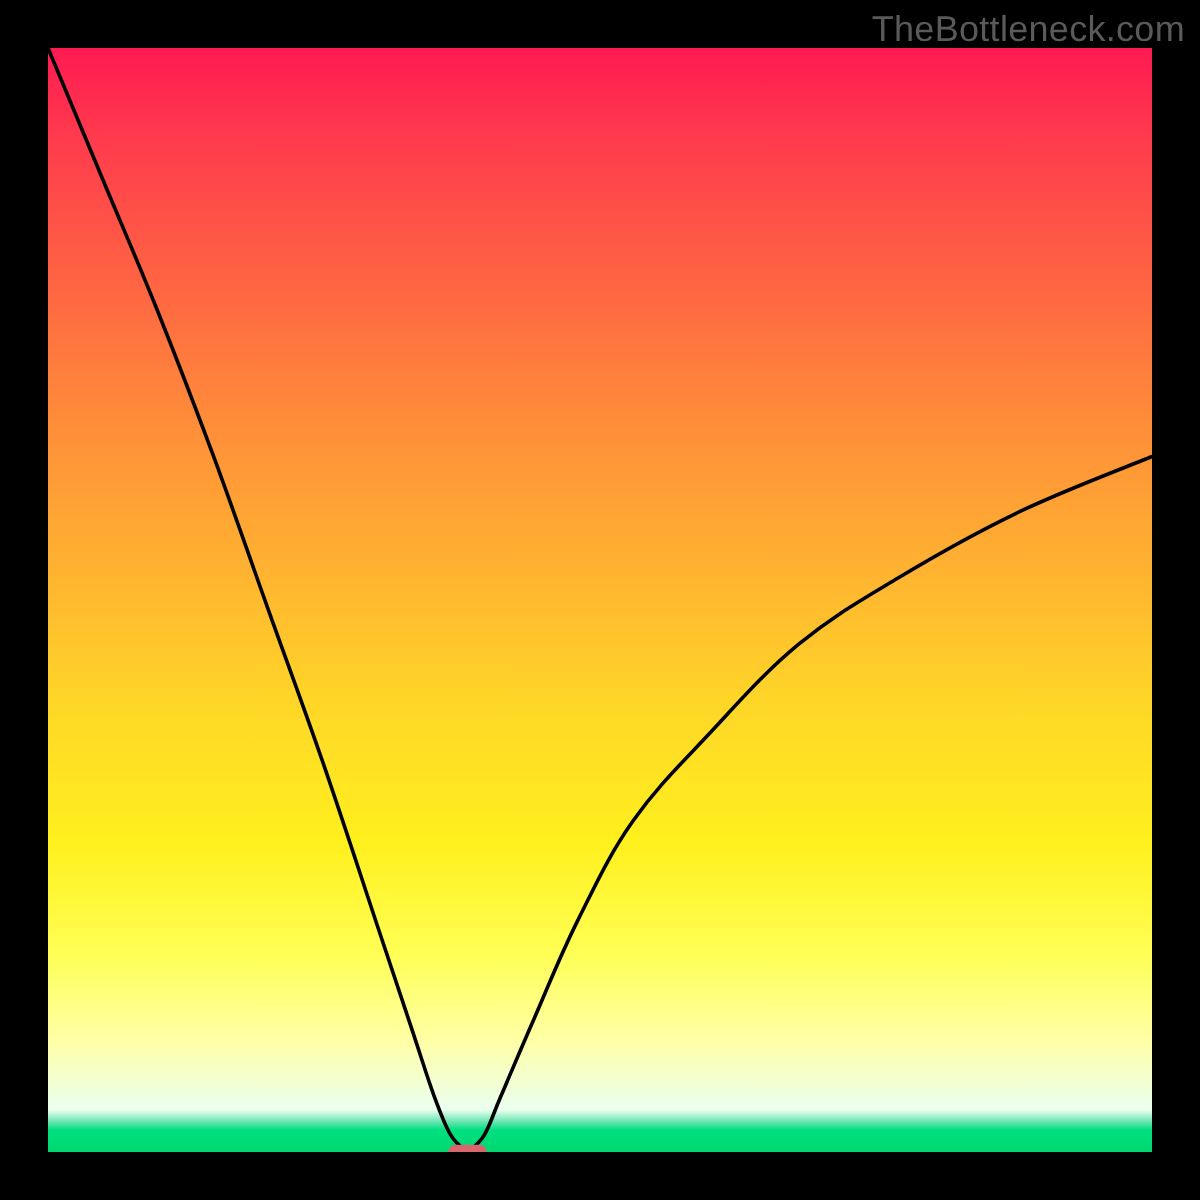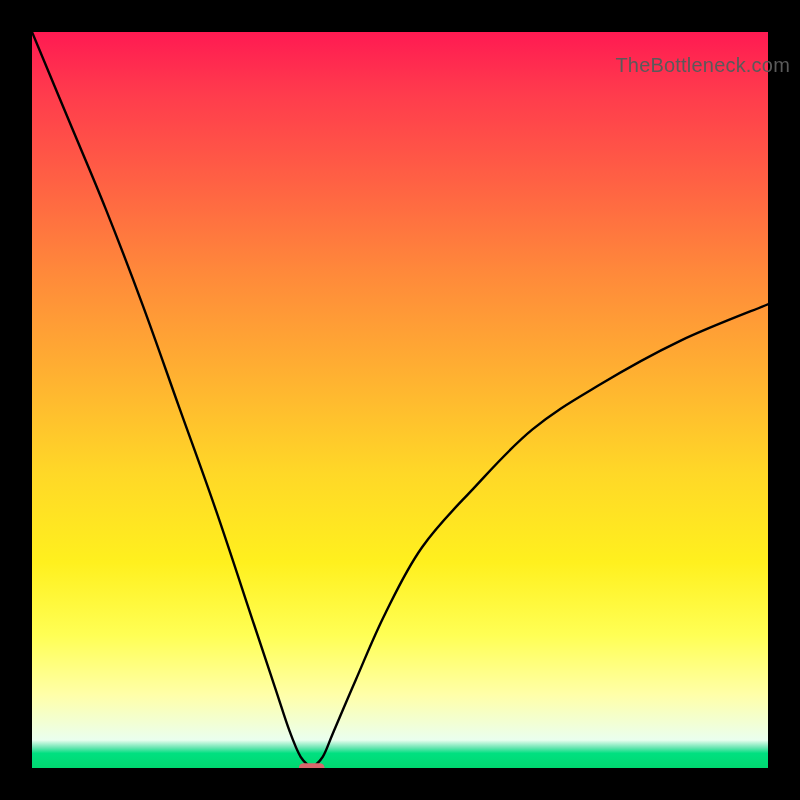--- a/index.html
+++ b/index.html
@@ -47,23 +47,22 @@
     left: 0;
     top: 0;
     width: 736px;
     height: 736px;
   }
   .attribution {
     position: absolute;
     top: 6px;
     right: 10px;
     color: #5a5a5a;
-    font-size: 20px;
+    font-size: 24px;
     letter-spacing: 0.2px;
-    margin-top: 48px;
   }
 </style>
 </head>
 <body>
 
 <div class="frame">
   <div class="plot-area">
     <svg class="curve" viewBox="0 0 736 736" preserveAspectRatio="none">
       <path fill="none" stroke="#000" stroke-width="2.4" stroke-linecap="round" d="M 0,0 C 6.6240000000000006,15.897600000000008 23.552000000000003,56.524800000000056 36.800000000000004,88.32000000000005 C 50.048,120.11520000000004 60.35200000000001,143.51999999999998 73.60000000000001,176.64 C 86.84800000000001,209.76 97.15199999999999,236.5504 110.39999999999999,272.32 C 123.648,308.0896 133.95200000000003,338.2656 147.20000000000002,375.36 C 160.448,412.4544 170.752,439.98080000000004 184,478.40000000000003 C 197.248,516.8192 210.20159999999998,557.0047999999999 220.79999999999998,588.8 C 231.39839999999998,620.5952 236.25600000000003,635.1679999999999 242.88000000000002,655.04 C 249.50400000000002,674.912 252.96319999999997,686.6144 257.59999999999997,699.2 C 262.23679999999996,711.7856 264.6656,718.336 268.64,724.96 C 272.6144,731.5840000000001 277.6928,734.0128 279.68,736"></path>
       <path fill="none" stroke="#000" stroke-width="2.4" stroke-linecap="round" d="M 279.68,736 C 281.66720000000004,734.0128 286.7456,731.5840000000001 290.72,724.96 C 294.69440000000003,718.336 295.7984,713.1104 301.76,699.2 C 307.72159999999997,685.2896000000001 314.5664,668.8768 323.84,647.6800000000001 C 333.11359999999996,626.4832000000001 341.35679999999996,605.2864000000001 353.28,581.44 C 365.2032,557.5936 374.18240000000003,537.7216000000001 390.08000000000004,515.2 C 405.97760000000005,492.6784 421.72799999999995,477.5168 441.59999999999997,456.32 C 461.472,435.1232 477.9584,415.98720000000003 500.48,397.44 C 523.0016,378.89279999999997 540.224,369.1776 566.72,353.28 C 593.216,337.38239999999996 617.2095999999999,323.6928 647.68,309.12 C 678.1504,294.54720000000003 720.1024,278.944 736,272.32"></path>

